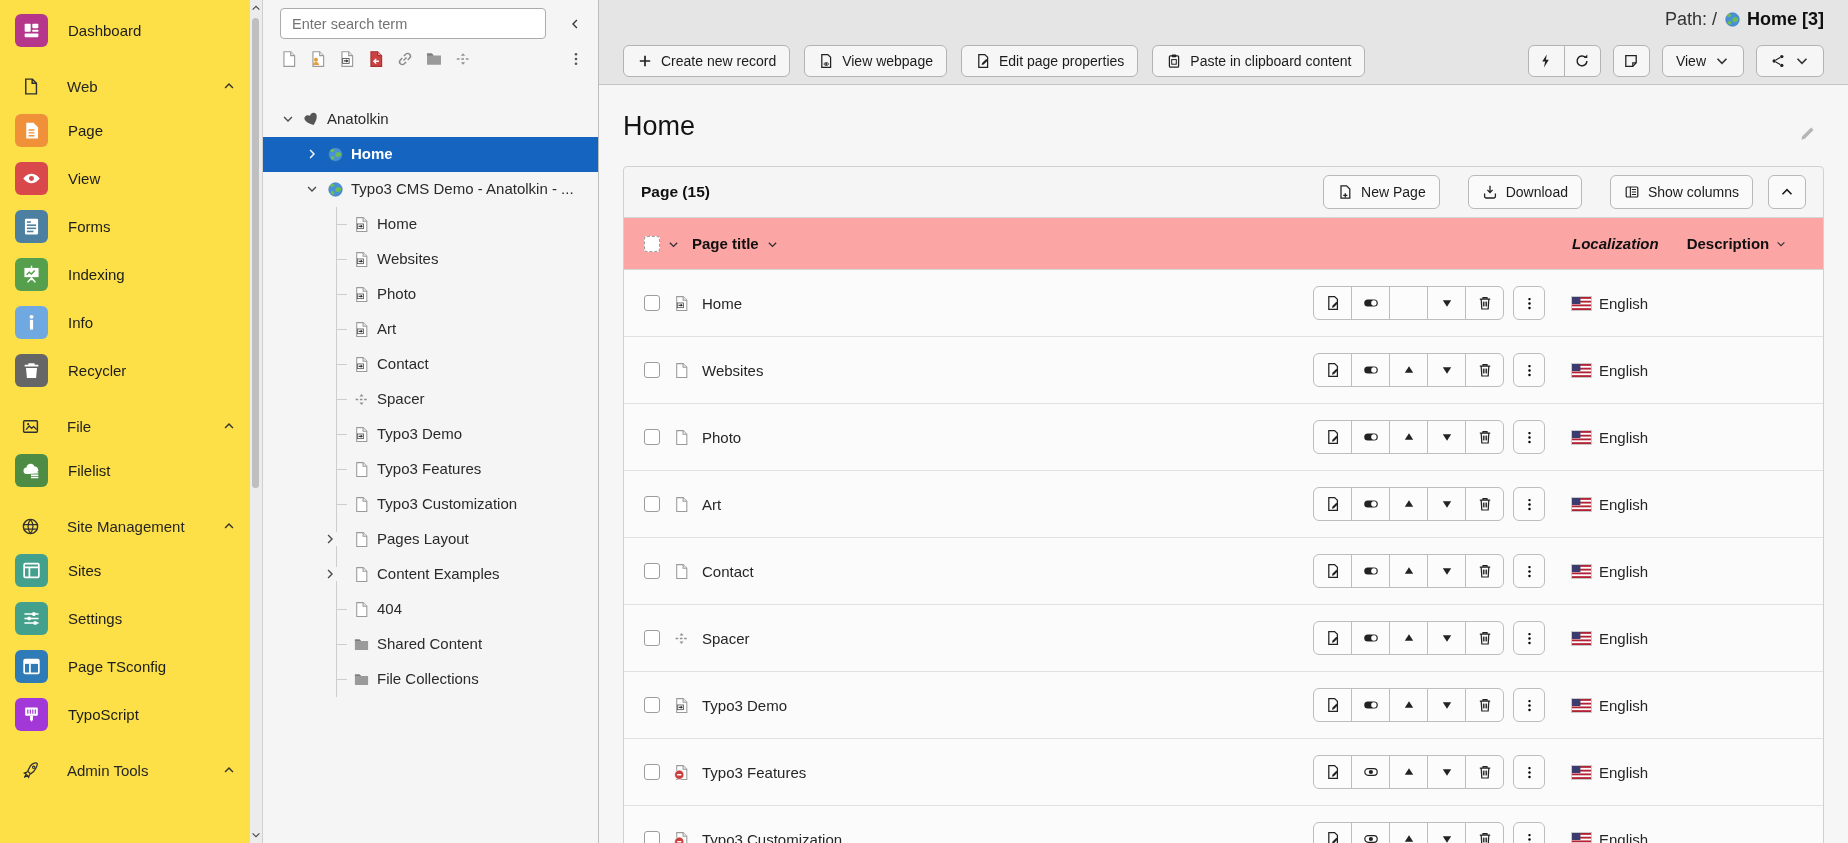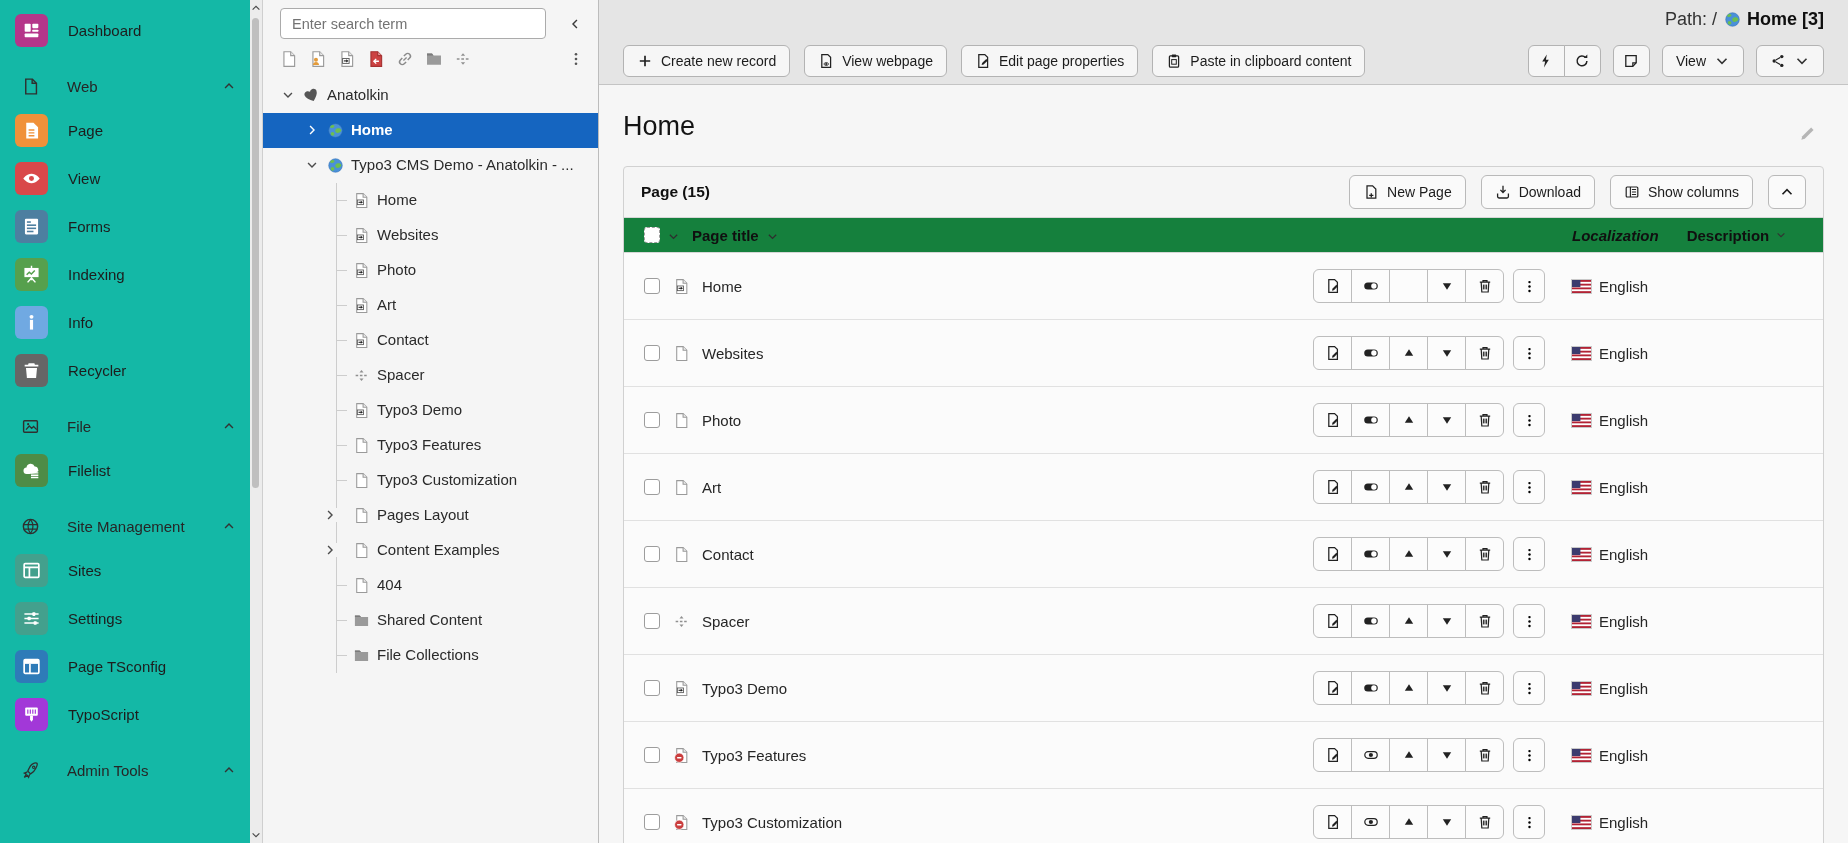--- a/index.html
+++ b/index.html
@@ -3,21 +3,21 @@
 <meta charset="utf-8">
 <style>
 *{box-sizing:border-box;margin:0;padding:0}
 html,body{width:1848px;height:843px;overflow:hidden;font-family:"Liberation Sans",sans-serif;background:#f5f5f5}
 .app{display:flex;width:1848px;height:843px}
 .icon{display:inline-flex;align-items:center;justify-content:center;flex:none}
 .icon svg{width:100%;height:100%;display:block}
 button{font-family:inherit;cursor:pointer}
 
 
-.modulemenu{width:250px;flex:none;background:#14b8a6;padding-top:6px;overflow:hidden}
+.modulemenu{width:250px;flex:none;background:#fde047;padding-top:6px;overflow:hidden}
 .mm-item{display:flex;align-items:center;height:48px;margin:0 5px;padding:0 9px;border:1px solid transparent;border-radius:5px;cursor:pointer}
 .mm-item.active{background:#d7d7d7;border-color:#8f8f8f}
 .mm-icon{width:33px;height:33px;border-radius:6px;display:flex;align-items:center;justify-content:center;margin-right:20px;flex:none}
 .mm-icon svg{width:21px;height:21px}
 .mm-label{font-size:15px;color:#1d1d1d;white-space:nowrap}
 .mm-section{display:flex;align-items:center;height:40px;margin:12px 5px 0;padding:0 9px;cursor:pointer}
 .mm-section .sec-icon{width:19px;height:19px;margin:0 27px 0 7px}
 .mm-section .mm-label{color:#262626}
 .mm-chev{margin-left:auto;width:14px;height:14px;color:#333}
 
@@ -31,21 +31,21 @@
 
 .pagetree{width:336px;flex:none;background:#f5f5f5;border-right:1px solid #bcbcbc;display:flex;flex-direction:column;overflow:hidden}
 .pt-top{display:flex;align-items:center;padding:8px 10px 2px 17px}
 .pt-search{width:266px;height:31px;border:1px solid #ababab;border-radius:4px;background:#fff;padding:0 11px;font-size:14.5px;color:#333;font-family:inherit;outline:none}
 .pt-search::placeholder{color:#737373}
 .pt-collapse{margin-left:auto;width:26px;height:26px;background:none;border:none;color:#3a3a3a;display:flex;align-items:center;justify-content:center}
 .pt-collapse .icon{width:14px;height:14px}
 .pt-toolbar{display:flex;align-items:center;gap:11px;padding:9px 14px 4px 17px}
 .pt-toolbar .drag{width:18px;height:18px;cursor:grab}
 .pt-dots{margin-left:auto;width:16px;height:16px;color:#555;cursor:pointer}
-.pt-tree{margin-top:6px;position:relative}
+.pt-tree{margin-top:30px;position:relative}
 .tnode{position:relative;height:35px;cursor:pointer}
 .tnode .expander{position:absolute;top:10px;width:14px;height:14px;color:#4c4c4c}
 .tnode .ticon{position:absolute;top:9px;width:17px;height:17px}
 .tnode .tlabel{position:absolute;top:8px;font-size:15px;color:#2a2a2a;white-space:nowrap}
 .tnode.d0 .expander{left:18px}.tnode.d0 .ticon{left:40px}.tnode.d0 .tlabel{left:64px}
 .tnode.d1 .expander{left:42px}.tnode.d1 .ticon{left:64px}.tnode.d1 .tlabel{left:88px}
 .tnode.d2 .expander{left:60px;background:#f5f5f5}
 .tnode.d2 .ticon{left:90px}.tnode.d2 .tlabel{left:114px}
 .tnode.d2::before{content:'';position:absolute;left:73px;top:0;height:100%;border-left:1px solid #cdcdcd}
 .tnode.d2::after{content:'';position:absolute;left:73px;top:17px;width:11px;border-top:1px solid #cdcdcd}
@@ -75,21 +75,21 @@
 
 .module-body{flex:1;background:#f6f6f6;padding:18px 24px;position:relative;overflow:hidden}
 .page-title{font-size:27px;font-weight:500;color:#141414;margin:8px 0 24px}
 .title-pencil{position:absolute;top:40px;right:32px;width:17px;height:17px;cursor:pointer}
 
 .panel{border:1px solid #d1d1d1;border-radius:4px;background:#f5f5f5}
 .panel-header{display:flex;align-items:center;height:50px;padding:0 17px}
 .panel-title{font-weight:700;font-size:15.5px;color:#101010}
 .panel-actions{margin-left:auto;display:flex;gap:15px;align-items:center}
 .panel-actions .btn{background:#fafafa;border-color:#b9b9b9;height:34px}
-.table-header{display:flex;align-items:center;height:36px;border-top:1px solid #d6d6d6;border-bottom:1px solid #d6d6d6;padding-left:20px;background:#15803d}
+.table-header{display:flex;align-items:center;height:53px;border-top:1px solid #d6d6d6;border-bottom:1px solid #d6d6d6;padding-left:20px;background:#fca5a5}
 .checkbox{width:16px;height:16px;border:1px solid #9d9d9d;border-radius:3px;background:#fff;flex:none;cursor:pointer}
 .checkbox.dashed{border-style:dashed}
 .th-chev{width:13px;height:13px;color:#2e2e2e;margin:2px 12px 0 7px}
 .th-title{font-weight:700;font-size:15px;color:#101010}
 .th-lang{margin-left:auto;width:251px;display:flex;align-items:flex-end}
 .th-loc{font-style:italic;font-weight:700;font-size:15px;color:#101010}
 .th-desc{font-weight:700;font-size:15px;color:#101010;margin-left:28px;display:flex;align-items:center;gap:6px}
 
 .trow{display:flex;align-items:center;height:67px;border-bottom:1px solid #e1e1e1;padding-left:20px;background:#fbfbfb}
 .trow .checkbox{margin-right:13px}
@@ -701,21 +701,21 @@
       <span class="title-pencil icon">
           <svg viewBox="0 0 16 16" xmlns="http://www.w3.org/2000/svg">
             <path d="M2.2 13.8l.9-3.2 8.3-8.3 2.3 2.3-8.3 8.3z" fill="#b5b5b5"></path>
           </svg>
         </span>
 
       <section class="panel">
         <header class="panel-header">
           <span class="panel-title">Page (15)</span>
           <span class="panel-actions">
-            <span id="panel-btns" style="display:flex;gap:15px">
+            <span id="panel-btns" style="display:flex;gap:28px">
                 <button class="btn">
                   <span class="icon">
                     <svg viewBox="0 0 16 16" xmlns="http://www.w3.org/2000/svg">
                       <path d="M4 1.8h5.6l3.2 3.2v9.2H4z" fill="none" stroke="#222" stroke-width="1.25"></path>
                       <path d="M6.2 11.3h4.2M8.3 9.2v4.2" stroke="#222" stroke-width="1.3"></path>
                     </svg>
                   </span>
                   <span>New Page</span>
                 </button>
                 <button class="btn">

